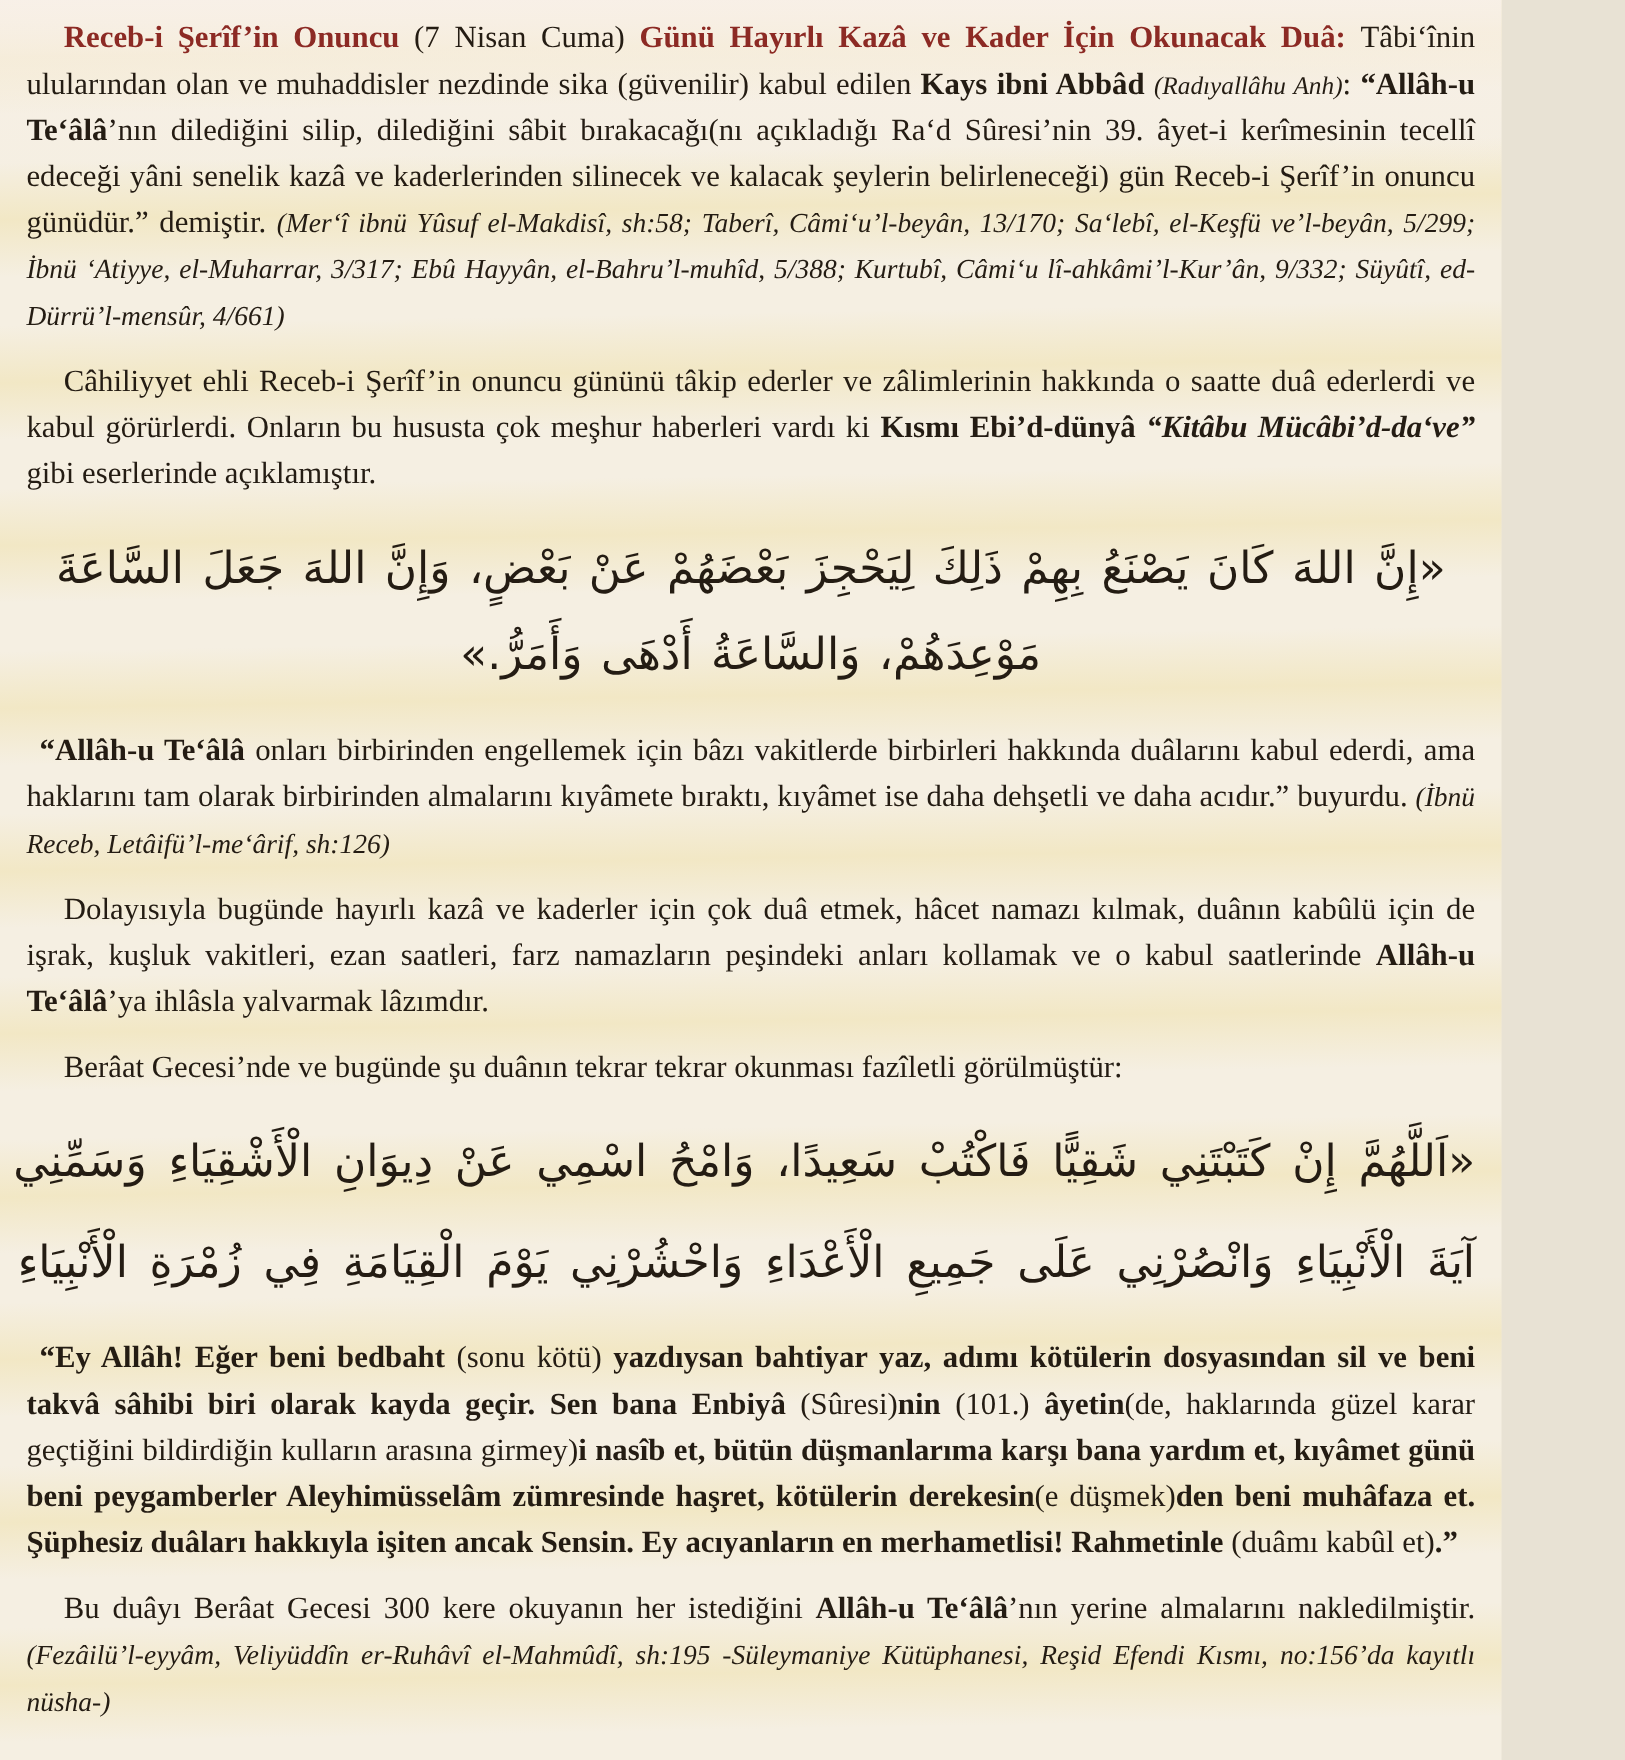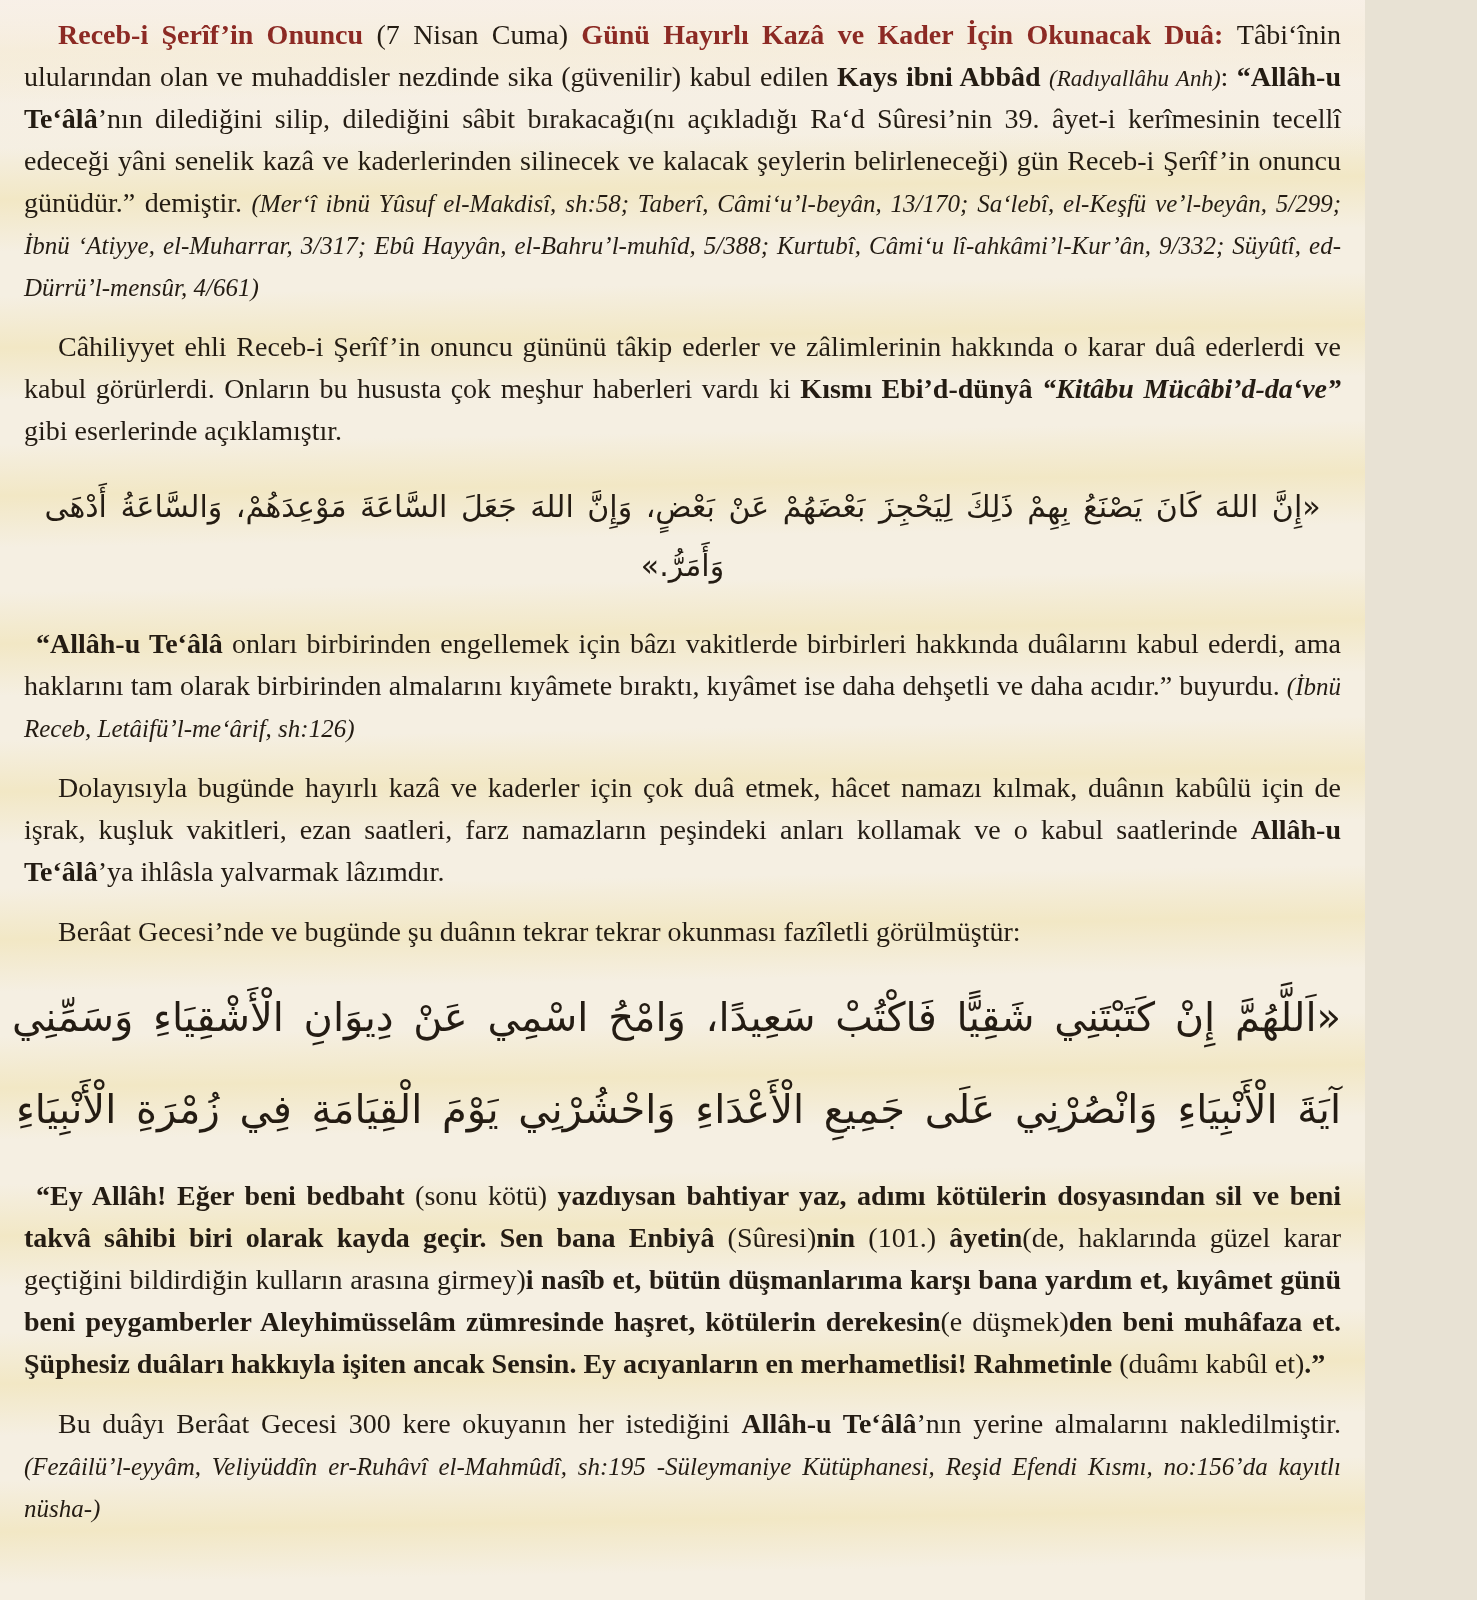--- a/index.html
+++ b/index.html
@@ -25,31 +25,31 @@
   }
   .para { margin: 0 0 18px 0; text-align: justify; }
   .ind  { text-indent: 34px; }
   .ind2 { text-indent: 12px; }
   .red  { color: #8c2a24; font-weight: 700; }
   .b    { font-weight: 700; }
   .i    { font-style: italic; }
   .ref  { font-style: italic; font-size: 25px; }
   .rad  { font-style: italic; font-size: 23px; }
   .arabic { font-family: "DejaVu Sans", sans-serif; color: #241c13; }
-  .small-ar { font-size: 30px; text-align: center; margin: 26px 0 28px 0; line-height: 1.95; word-spacing: 4px; }
+  .small-ar { font-size: 40px; text-align: center; margin: 26px 0 28px 0; line-height: 1.95; word-spacing: 4px; }
   .big-ar { margin: 14px 0 20px 0; }
   .ar-line { font-size: 40px; text-align: center; line-height: 2.3; word-spacing: 7px; white-space: nowrap; }
 </style>
 </head>
 <body>
 
 <div class="page">
   <div>
       <p class="para ind"><span class="red">Receb-i Şerîf’in Onuncu </span><span class="">(7 Nisan Cuma) </span><span class="red">Günü Hayırlı Kazâ ve Kader İçin Okunacak Duâ: </span><span class="">Tâbi‘înin ulularından olan ve muhaddisler nezdinde sika (güvenilir) kabul edilen </span><span class="b">Kays ibni Abbâd </span><span class="rad">(Radıyallâhu Anh)</span><span class="">: </span><span class="b">“Allâh-u Te‘âlâ</span><span class="">’nın dilediğini silip, dilediğini sâbit bırakacağı(nı açıkladığı Ra‘d Sûresi’nin 39. âyet-i kerîmesinin tecellî edeceği yâni senelik kazâ ve kaderlerinden silinecek ve kalacak şeylerin belirleneceği) gün Receb-i Şerîf’in onuncu günüdür.” demiştir. </span><span class="ref">(Mer‘î ibnü Yûsuf el-Makdisî, sh:58; Taberî, Câmi‘u’l-beyân, 13/170; Sa‘lebî, el-Keşfü ve’l-beyân, 5/299; İbnü ‘Atiyye, el-Muharrar, 3/317; Ebû Hayyân, el-Bahru’l-muhîd, 5/388; Kurtubî, Câmi‘u lî-ahkâmi’l-Kur’ân, 9/332; Süyûtî, ed-Dürrü’l-mensûr, 4/661)</span></p>
-      <p class="para ind"><span class="">Câhiliyyet ehli Receb-i Şerîf’in onuncu gününü tâkip ederler ve zâlimlerinin hakkında o karar duâ ederlerdi ve kabul görürlerdi. Onların bu hususta çok meşhur haberleri vardı ki </span><span class="b">Kısmı Ebi’d-dünyâ </span><span class="b i">“Kitâbu Mücâbi’d-da‘ve” </span><span class="">gibi eserlerinde açıklamıştır.</span></p>
+      <p class="para ind"><span class="">Câhiliyyet ehli Receb-i Şerîf’in onuncu gününü tâkip ederler ve zâlimlerinin hakkında o saatte duâ ederlerdi ve kabul görürlerdi. Onların bu hususta çok meşhur haberleri vardı ki </span><span class="b">Kısmı Ebi’d-dünyâ </span><span class="b i">“Kitâbu Mücâbi’d-da‘ve” </span><span class="">gibi eserlerinde açıklamıştır.</span></p>
       <div class="arabic small-ar" dir="rtl">«إِنَّ اللهَ كَانَ يَصْنَعُ بِهِمْ ذَلِكَ لِيَحْجِزَ بَعْضَهُمْ عَنْ بَعْضٍ، وَإِنَّ اللهَ جَعَلَ السَّاعَةَ مَوْعِدَهُمْ، وَالسَّاعَةُ أَدْهَى وَأَمَرُّ.»</div>
       <p class="para ind2"><span class="b">“Allâh-u Te‘âlâ </span><span class="">onları birbirinden engellemek için bâzı vakitlerde birbirleri hakkında duâlarını kabul ederdi, ama haklarını tam olarak birbirinden almalarını kıyâmete bıraktı, kıyâmet ise daha dehşetli ve daha acıdır.” buyurdu. </span><span class="ref">(İbnü Receb, Letâifü’l-me‘ârif, sh:126)</span></p>
       <p class="para ind"><span class="">Dolayısıyla bugünde hayırlı kazâ ve kaderler için çok duâ etmek, hâcet namazı kılmak, duânın kabûlü için de işrak, kuşluk vakitleri, ezan saatleri, farz namazların peşindeki anları kollamak ve o kabul saatlerinde </span><span class="b">Allâh-u Te‘âlâ</span><span class="">’ya ihlâsla yalvarmak lâzımdır.</span></p>
       <p class="para ind"><span class="">Berâat Gecesi’nde ve bugünde şu duânın tekrar tekrar okunması fazîletli görülmüştür:</span></p>
       <div class="arabic big-ar" dir="rtl">
         <div class="ar-line">«اَللَّهُمَّ إِنْ كَتَبْتَنِي شَقِيًّا فَاكْتُبْ سَعِيدًا، وَامْحُ اسْمِي عَنْ دِيوَانِ الْأَشْقِيَاءِ وَسَمِّنِي تَقِيًّا وَارْزُقْنِي</div>
         <div class="ar-line">آيَةَ الْأَنْبِيَاءِ وَانْصُرْنِي عَلَى جَمِيعِ الْأَعْدَاءِ وَاحْشُرْنِي يَوْمَ الْقِيَامَةِ فِي زُمْرَةِ الْأَنْبِيَاءِ عَلَيْهِمُ</div>
       </div>
       <p class="para ind2"><span class="b">“Ey Allâh! Eğer beni bedbaht </span><span class="">(sonu kötü) </span><span class="b">yazdıysan bahtiyar yaz, adımı kötülerin dosyasından sil ve beni takvâ sâhibi biri olarak kayda geçir. Sen bana Enbiyâ </span><span class="">(Sûresi)</span><span class="b">nin </span><span class="">(101.) </span><span class="b">âyetin</span><span class="">(de, haklarında güzel karar geçtiğini bildirdiğin kulların arasına girmey)</span><span class="b">i nasîb et, bütün düşmanlarıma karşı bana yardım et, kıyâmet günü beni peygamberler Aleyhimüsselâm zümresinde haşret, kötülerin derekesin</span><span class="">(e düşmek)</span><span class="b">den beni muhâfaza et. Şüphesiz duâları hakkıyla işiten ancak Sensin. Ey acıyanların en merhametlisi! Rahmetinle </span><span class="">(duâmı kabûl et)</span><span class="b">.”</span></p>
       <p class="para ind"><span class="">Bu duâyı Berâat Gecesi 300 kere okuyanın her istediğini </span><span class="b">Allâh-u Te‘âlâ</span><span class="">’nın yerine almalarını nakledilmiştir. </span><span class="ref">(Fezâilü’l-eyyâm, Veliyüddîn er-Ruhâvî el-Mahmûdî, sh:195 -Süleymaniye Kütüphanesi, Reşid Efendi Kısmı, no:156’da kayıtlı nüsha-)</span></p>

